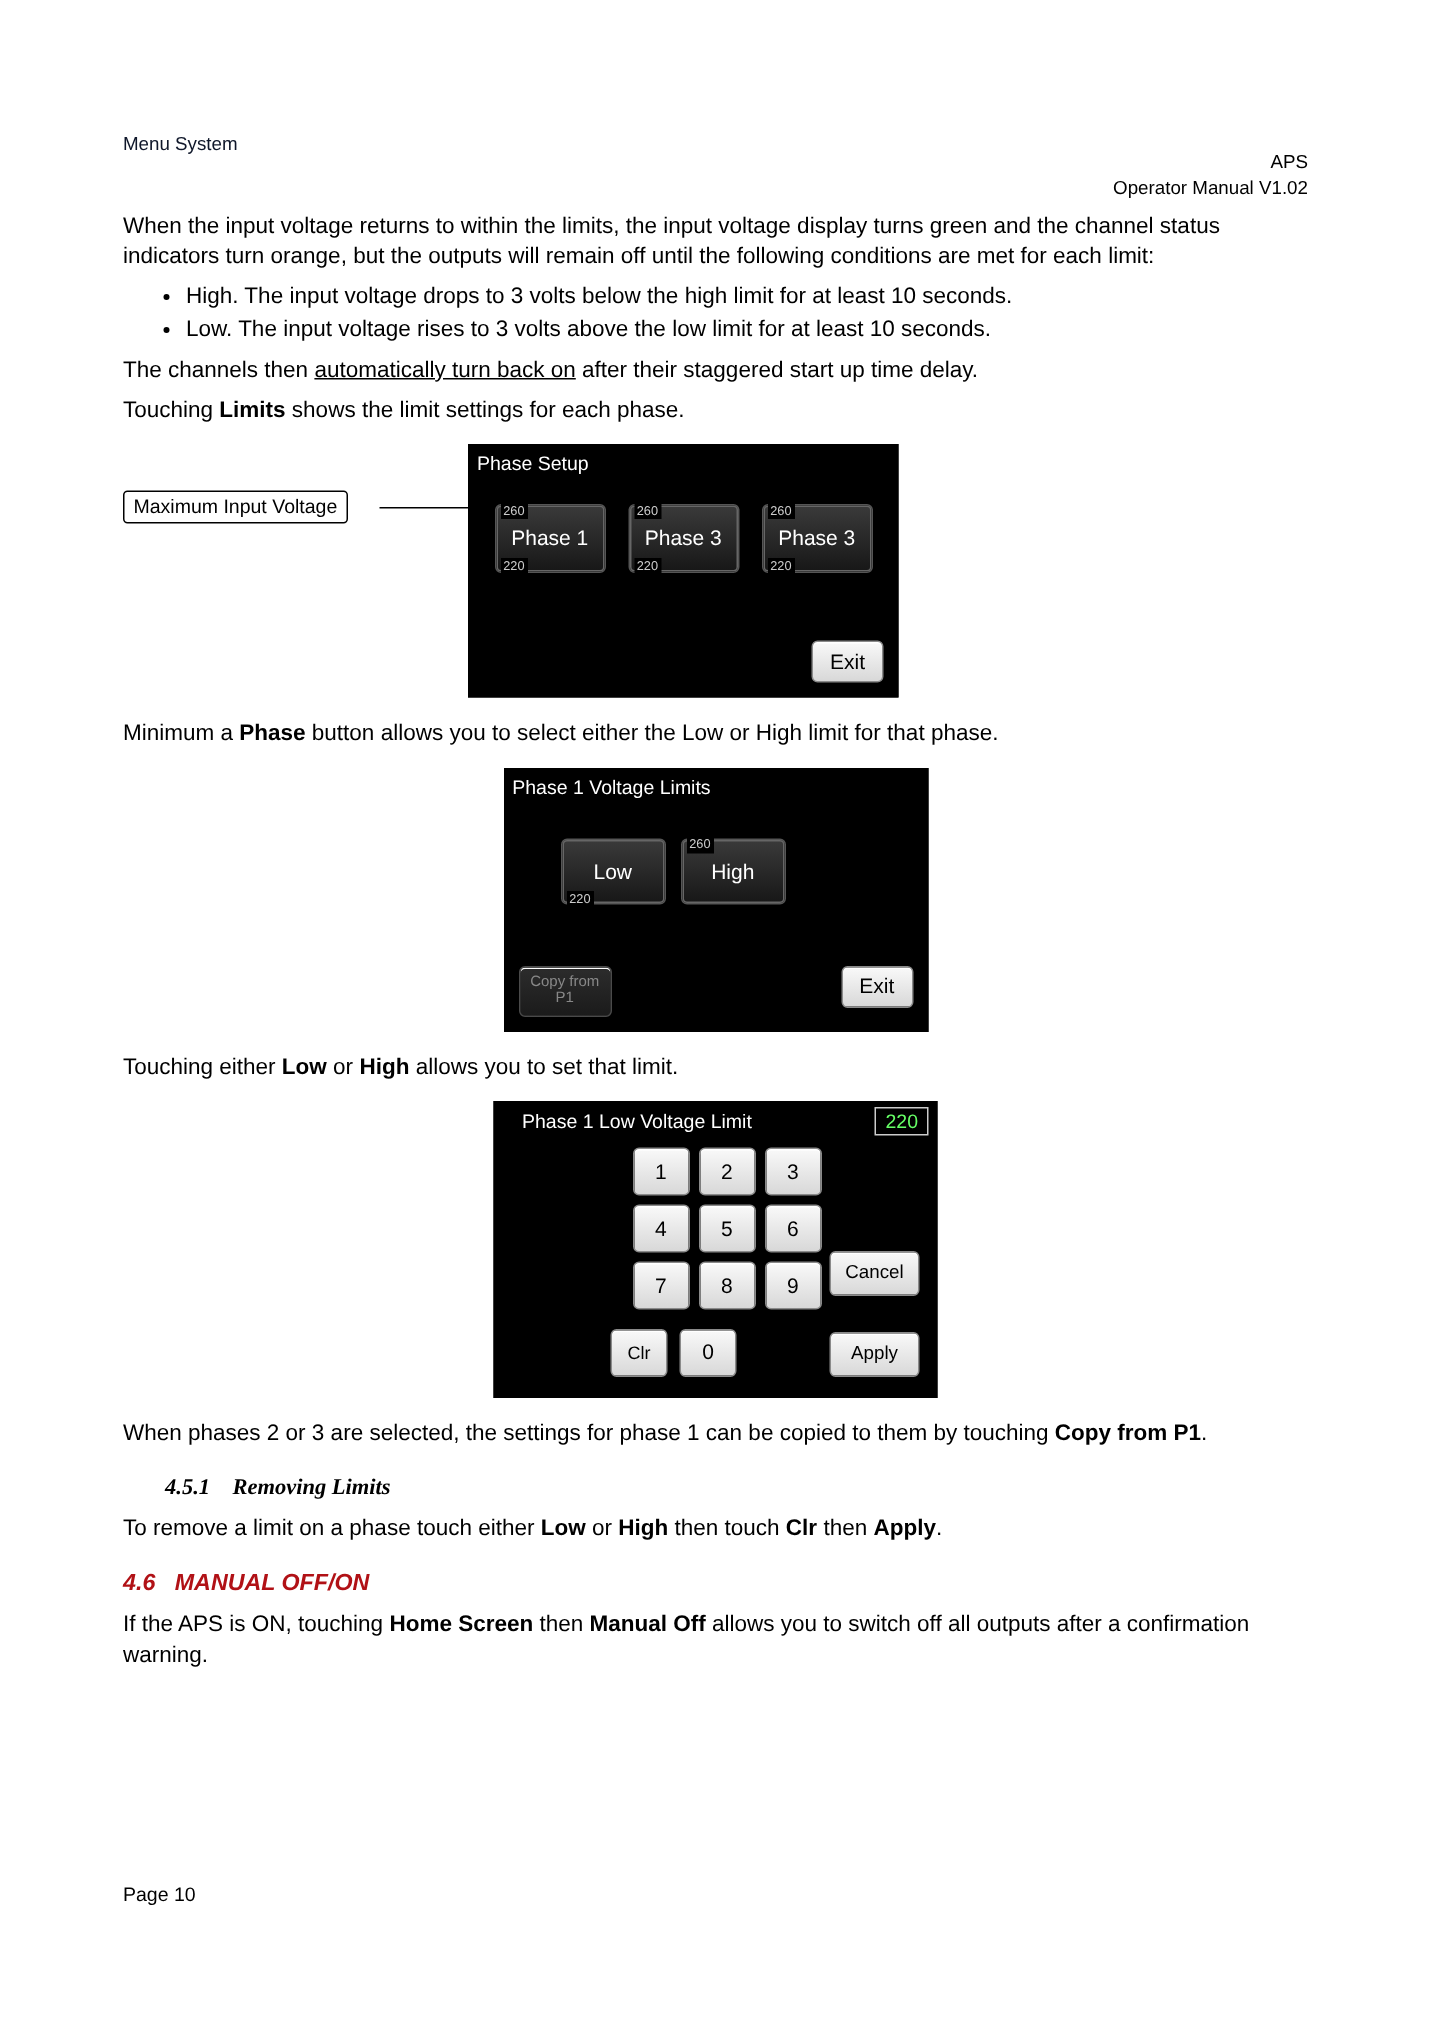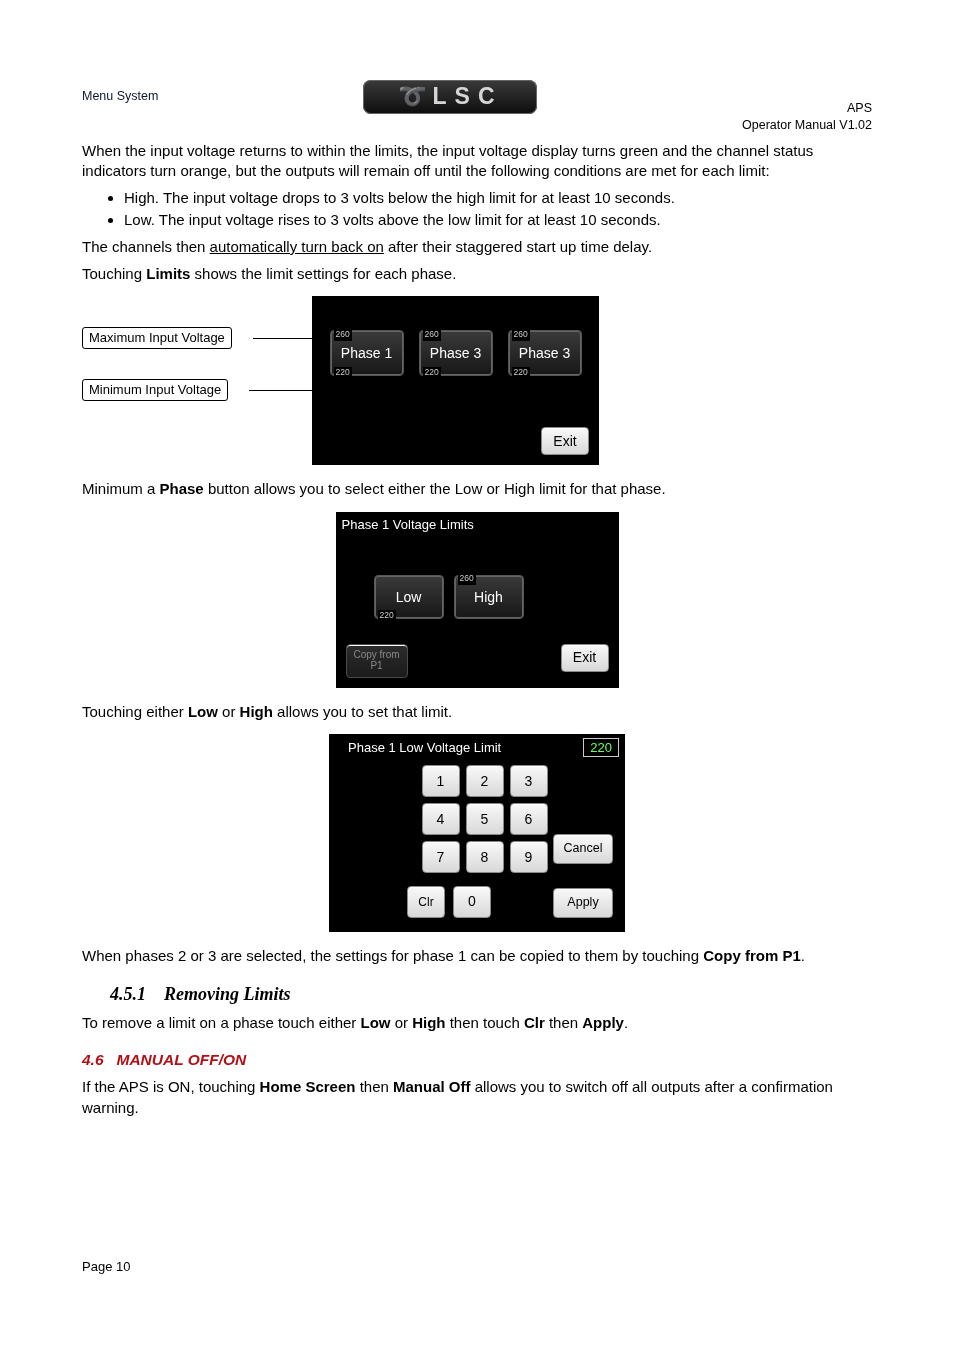--- a/index.html
+++ b/index.html
@@ -41,21 +41,20 @@
   }
   .panel-title{color:#fff;font-size:13px;padding:2px 4px;}
   .btn{
     background:linear-gradient(#f9f9f9,#d8d8d8);border:1px solid #8a8a8a;border-radius:4px;
     display:inline-flex;align-items:center;justify-content:center;font-size:14px;color:#000;
     box-shadow:inset 0 1px 0 #fff;
   }
   .btn.dk{
     background:linear-gradient(#3a3a3a,#171717);color:#fff;border:1px solid #555;
     box-shadow:inset 0 0 0 1px #666;
-    margin-top:16px;
   }
   .btn.dl{
     background:linear-gradient(#2c2c2c,#1b1b1b);color:#888;border:1px solid #4a4a4a;
   }
   .p1{width:283px;height:165px;}
   .p1 .phase-row{display:flex;justify-content:space-around;padding:16px 8px 0 8px;}
   .p1 .ph{position:relative;width:72px;height:44px;}
   .p1 .ph .lbl{position:absolute;inset:0;display:flex;align-items:center;justify-content:center;}
   .p1 .ph .tval{position:absolute;top:-2px;left:3px;font-size:8.5px;color:#ccc;background:#000;padding:0 2px;}
   .p1 .ph .bval{position:absolute;bottom:-3px;left:3px;font-size:8.5px;color:#ccc;background:#000;padding:0 2px;}
@@ -74,32 +73,29 @@
   .p3 .titlebar{display:flex;justify-content:space-between;align-items:center;padding:2px 4px;}
   .p3 .valbox{border:1px solid #ccc;color:#6f6;font-size:13px;padding:0 6px;background:#000;}
   .p3 .grid{display:grid;grid-template-columns:repeat(3,36px);grid-auto-rows:30px;gap:8px;justify-content:center;margin-top:6px;}
   .p3 .key{width:36px;height:30px;}
   .p3 .side{position:absolute;right:10px;width:58px;height:28px;font-size:12.5px;}
   .p3 .side.cancel{bottom:66px;}
   .p3 .side.apply{bottom:12px;}
   .p3 .clr{position:absolute;left:76px;bottom:12px;width:36px;height:30px;font-size:12px;}
   .p3 .zero{position:absolute;left:122px;bottom:12px;width:36px;height:30px;}
 
-  h4.sect{font-family:Verdana;font-weight:700;font-style:italic;font-size:18px;margin:16px 0 4px 28px;}
+  h4.sect{font-family:Verdana;font-weight:700;font-style:italic;font-size:15px;margin:16px 0 4px 28px;}
   h3.sect2{color:#b11116;font-style:italic;font-weight:700;font-size:15.5px;margin:16px 0 6px 0;}
   .footer{position:relative;margin-top:140px;font-size:13px;}
 </style>
 </head>
 <body>
 
 <div class="hdr-row">
   <div class="hdr-left">Menu System</div>
-  <div class="logo">
-    <span class="logo-txt"><span class="red">➰</span><span>LSC</span></span>
-  </div>
   <div class="hdr-right">
     <div>APS</div>
     <div>Operator Manual V1.02</div>
   </div>
 </div>
 
 <p>When the input voltage returns to within the limits, the input voltage display turns green and the channel status indicators turn orange, but the outputs will remain off until the following conditions are met for each limit:</p>
 <ul class="bul">
   <li>High. The input voltage drops to 3 volts below the high limit for at least 10 seconds.</li>
   <li>Low. The input voltage rises to 3 volts above the low limit for at least 10 seconds.</li>
@@ -112,26 +108,23 @@
 </p>
 
 <div class="figwrap fig1">
   <div class="left-col">
     <div style="height:30px;"></div>
     <div class="row">
       <span class="callout">Maximum Input Voltage</span>
       <div style="flex:1;height:1px;background:#000;margin-left:4px;"></div>
     </div>
     <div style="height:28px;"></div>
-    <div class="row">
-      <span class="callout">Minimum Input Voltage</span>
-      <div style="flex:1;height:1px;background:#000;margin-left:4px;"></div>
-    </div>
   </div>
   <div class="panel p1">
+    <div class="panel-title">Phase Setup</div>
     <div class="phase-row">
       <div class="ph btn dk">
         <span class="tval">260</span>
         <span class="lbl">Phase 1</span>
         <span class="bval">220</span>
       </div>
       <div class="ph btn dk">
         <span class="tval">260</span>
         <span class="lbl">Phase 3</span>
         <span class="bval">220</span>

